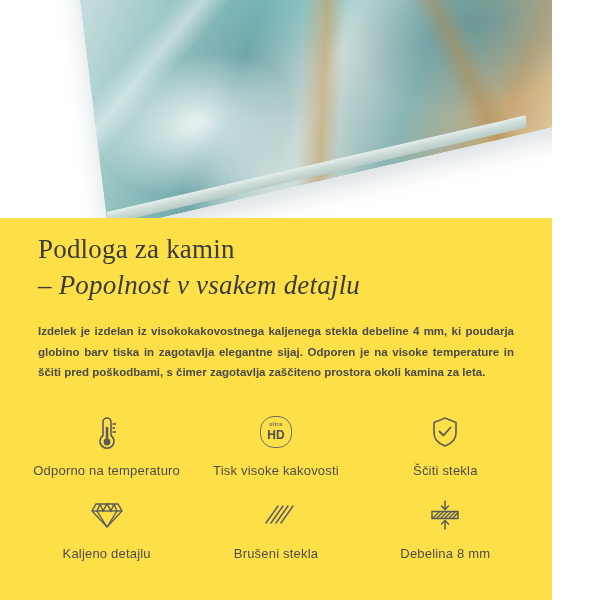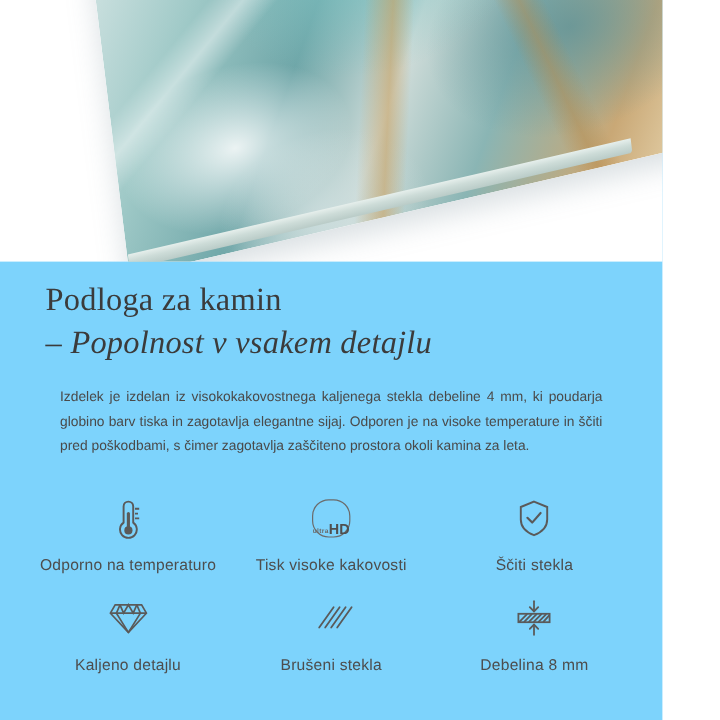--- a/index.html
+++ b/index.html
@@ -10,21 +10,21 @@
     width: 600px;
     height: 600px;
     background: #ffffff;
     font-family: "Liberation Sans", sans-serif;
     overflow: hidden;
   }
   .page {
     position: relative;
     width: 552px;
     height: 600px;
-    background: #7dd3fc;
+    background: #fde047;
     overflow: hidden;
   }
 
   
   .hero {
     position: relative;
     width: 600px;
     height: 218px;
     overflow: hidden;
     background: #ffffff;
@@ -92,23 +92,24 @@
     color: #3b3b3b;
     font-weight: 400;
     margin: 0 0 18px 0;
     letter-spacing: 0.2px;
   }
   .headline .line2 { display: block; font-style: italic; }
   .body-copy {
     font-size: 11.5px;
     line-height: 1.78;
     color: #4a4a4a;
-    margin: 12px;
+    margin: 0;
     max-width: 528px;
     text-align: justify;
+    font-weight: bold;
   }
 
   
   .features {
     margin-top: 26px;
     padding: 0 22px;
     display: grid;
     grid-template-columns: repeat(3, 1fr);
     grid-row-gap: 14px;
   }
@@ -130,22 +131,22 @@
     color: #4d4d4d;
     text-align: center;
     letter-spacing: 0.2px;
   }
   .hd-box {
     width: 30px;
     height: 30px;
     border: 1.6px solid #6b6b6b;
     border-radius: 14px;
     display: flex;
-    flex-direction: row;
-    align-items: flex-end;
+    flex-direction: column;
+    align-items: center;
     justify-content: center;
     line-height: 1;
   }
   .hd-ultra {
     font-size: 5.5px;
     letter-spacing: 0.3px;
     color: #6b6b6b;
     font-weight: bold;
   }
   .hd-main {

